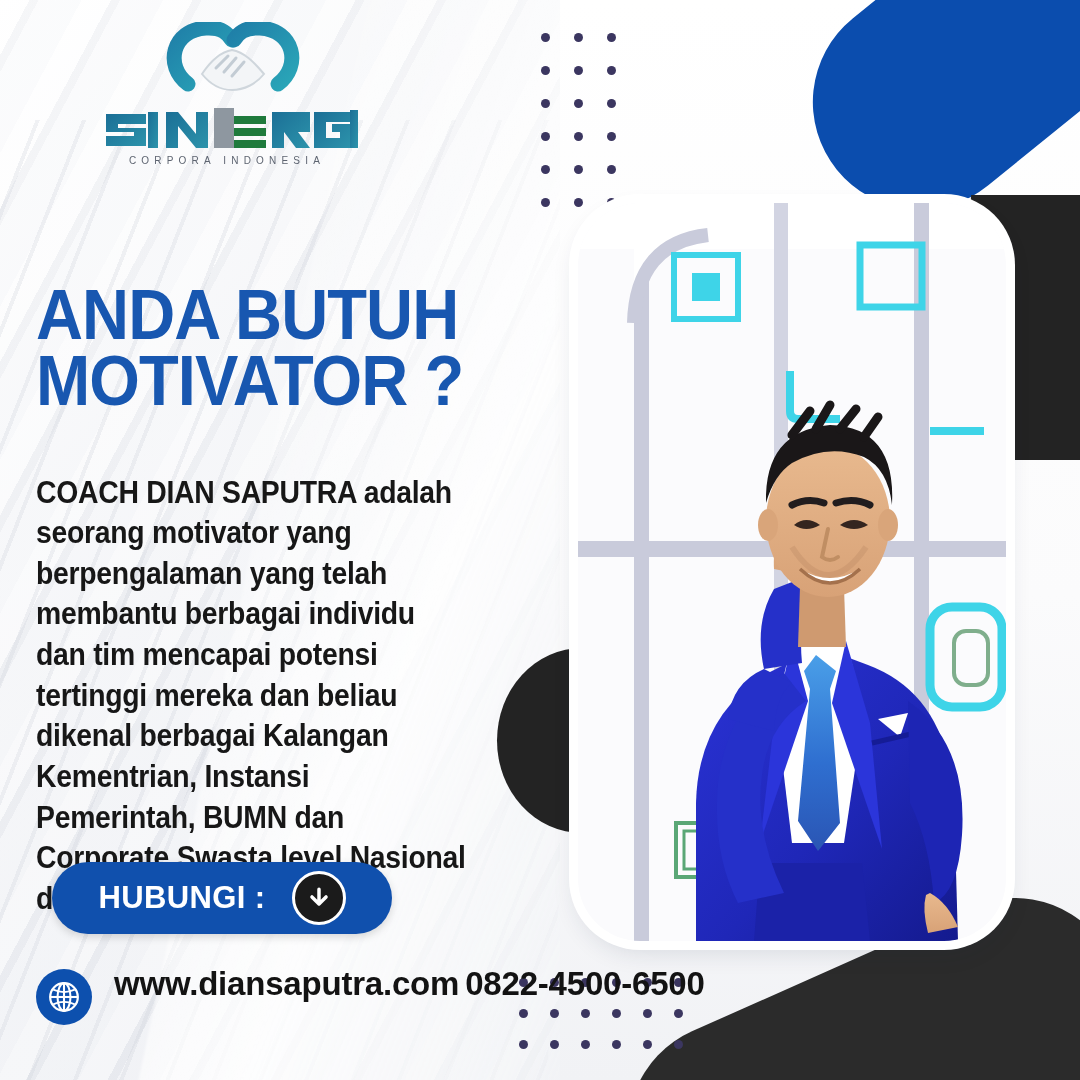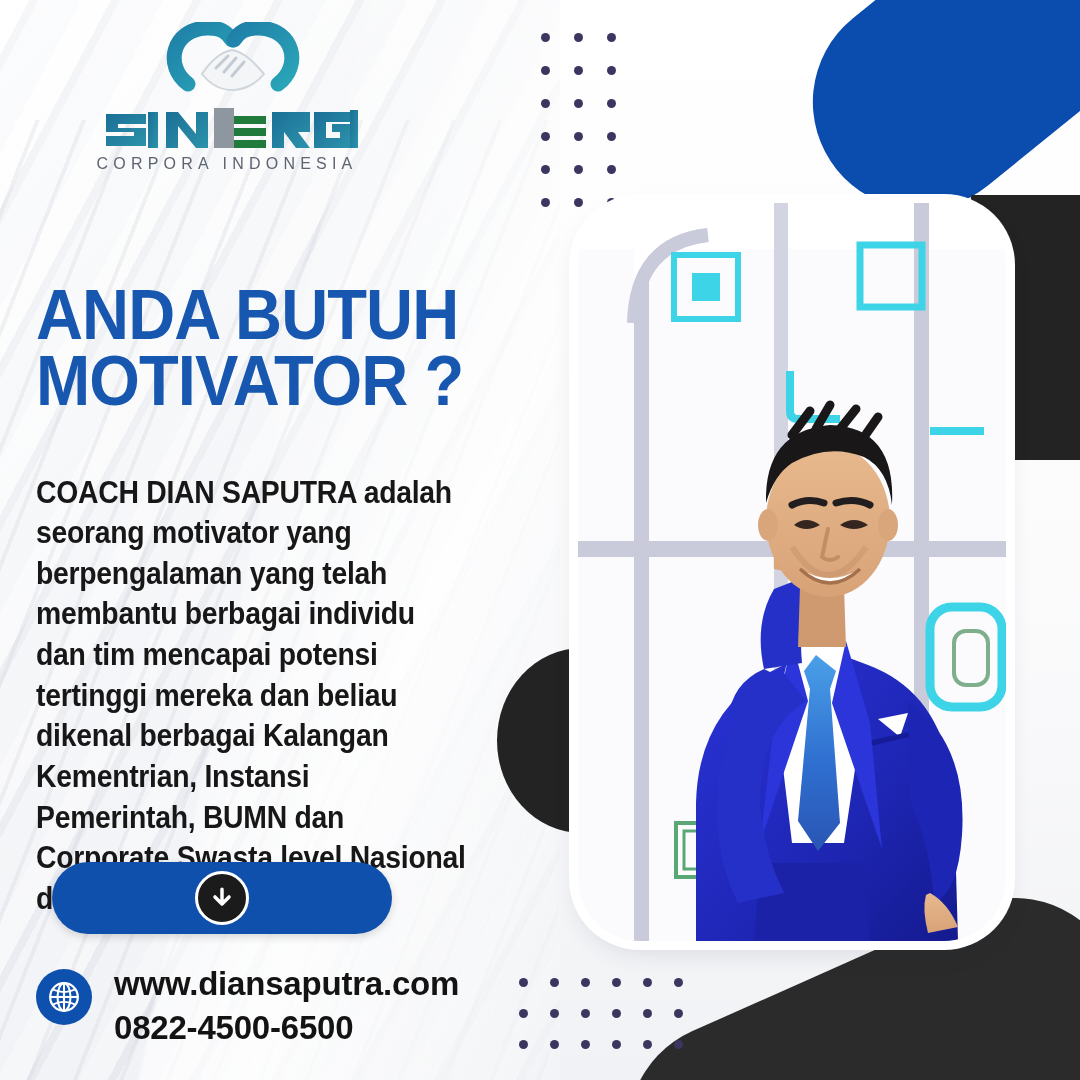--- a/index.html
+++ b/index.html
@@ -111,21 +111,21 @@
   .logo{
     position:absolute;left:96px;top:22px;width:262px;height:152px;
   }
   .logo-mark{position:absolute;left:62px;top:0;width:150px;height:92px;}
   .logo-word{
     position:absolute;left:0;top:82px;width:262px;height:48px;
   }
   .logo-sub{
     position:absolute;left:0;top:133px;width:262px;
     text-align:center;
-    font-size:16px;letter-spacing:5.2px;
+    font-size:10px;letter-spacing:5.2px;
     color:#5d6470;font-weight:500;
   }
 
   
   .headline{
     position:absolute;left:36px;top:235px;width:520px;
     color:#1857b0;
     font-family:"Liberation Sans", sans-serif;
     font-weight:bold;
     font-size:70px;
@@ -172,21 +172,21 @@
   .contact{
     position:absolute;left:36px;top:965px;
     display:flex;align-items:flex-start;gap:22px;
   }
   .globe{
     width:56px;height:56px;border-radius:50%;
     background:#0d50ae;
     display:flex;align-items:center;justify-content:center;
     flex:0 0 auto;margin-top:4px;
   }
-  .contact-lines{display:flex;flex-direction:column;gap:6px;}
+  .contact-lines{display:flex;flex-direction:row;gap:6px;}
   .contact-lines div{
     color:#131313;font-weight:bold;font-size:33px;letter-spacing:-0.2px;
   }
 
   
   .photo-card{
     position:absolute;left:578px;top:203px;
     width:428px;height:738px;
     border-radius:62px;
     background:#ffffff;
@@ -296,20 +296,21 @@
   </div>
 
   <h1 class="headline">
     <span class="l1">ANDA BUTUH</span>
     <span class="l2">MOTIVATOR ?</span>
   </h1>
 
   <p class="body-copy">COACH DIAN SAPUTRA adalah seorang motivator yang berpengalaman yang telah membantu berbagai individu dan tim mencapai potensi tertinggi mereka dan beliau dikenal berbagai Kalangan Kementrian, Instansi Pemerintah, BUMN dan Corporate Swasta level Nasional dan Internasional</p>
 
   <div class="cta">
+    <span class="cta-label">HUBUNGI :</span>
     <span class="cta-arrow">
       <svg viewBox="0 0 24 24" width="26" height="26">
         <path d="M12 4 L12 16 M12 17.5 L5.5 11 M12 17.5 L18.5 11" fill="none" stroke="#ffffff" stroke-width="3.2" stroke-linecap="round" stroke-linejoin="round"></path>
       </svg>
     </span>
   </div>
 
   <div class="contact">
     <span class="globe">
       <svg viewBox="0 0 44 44" width="38" height="38">

